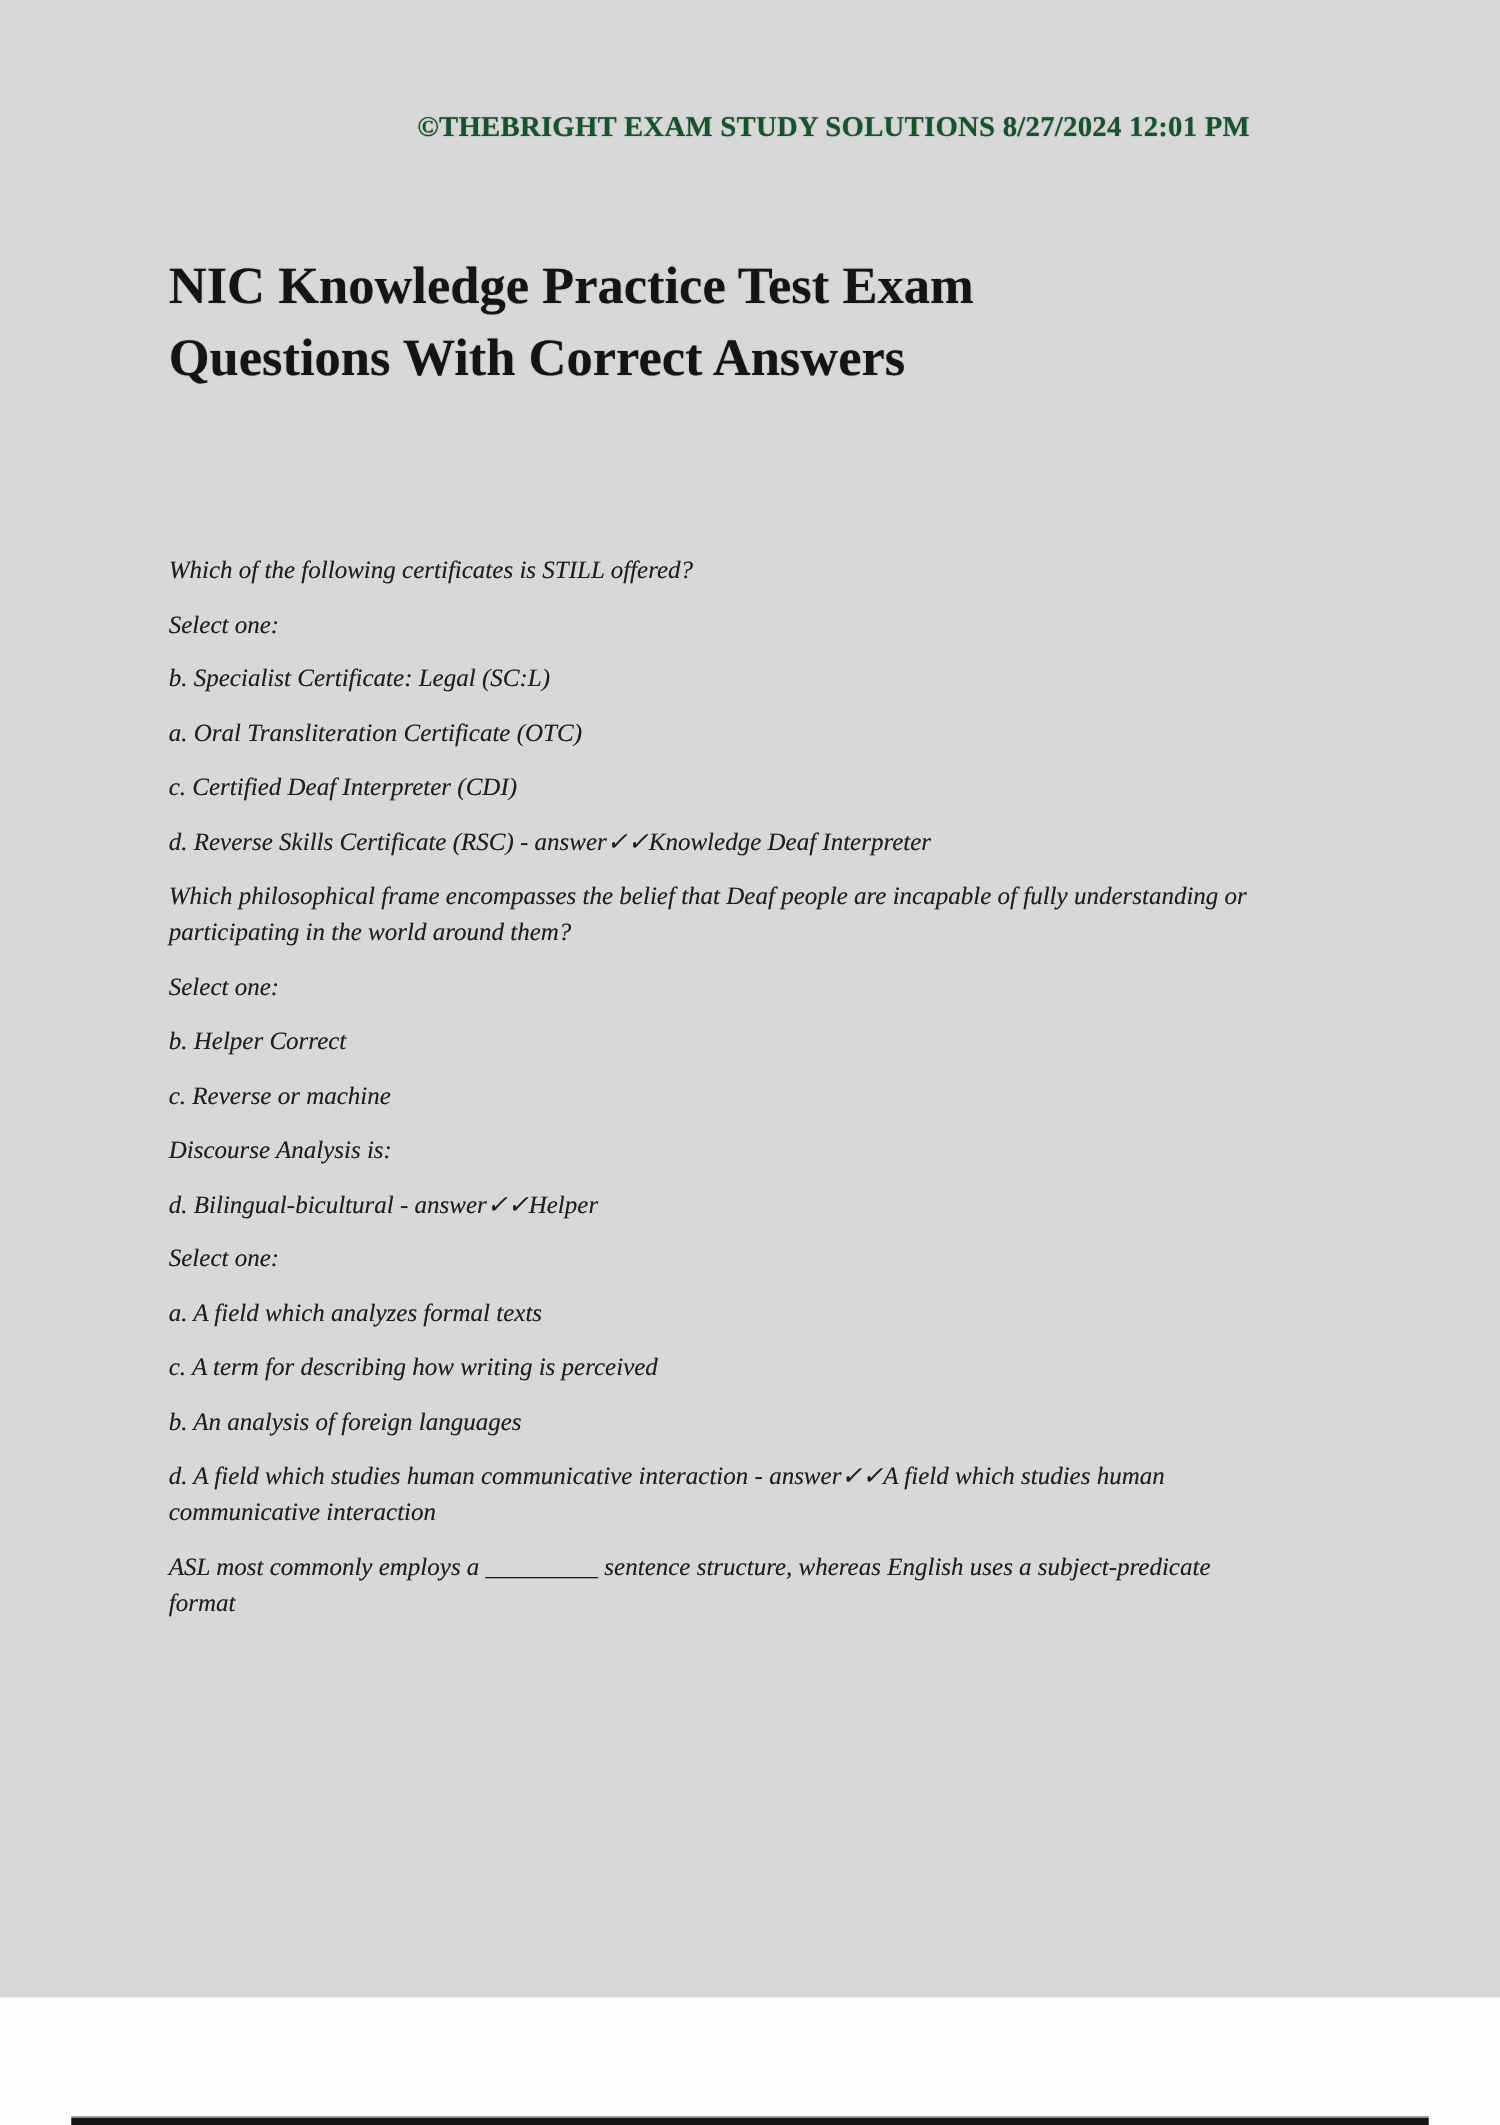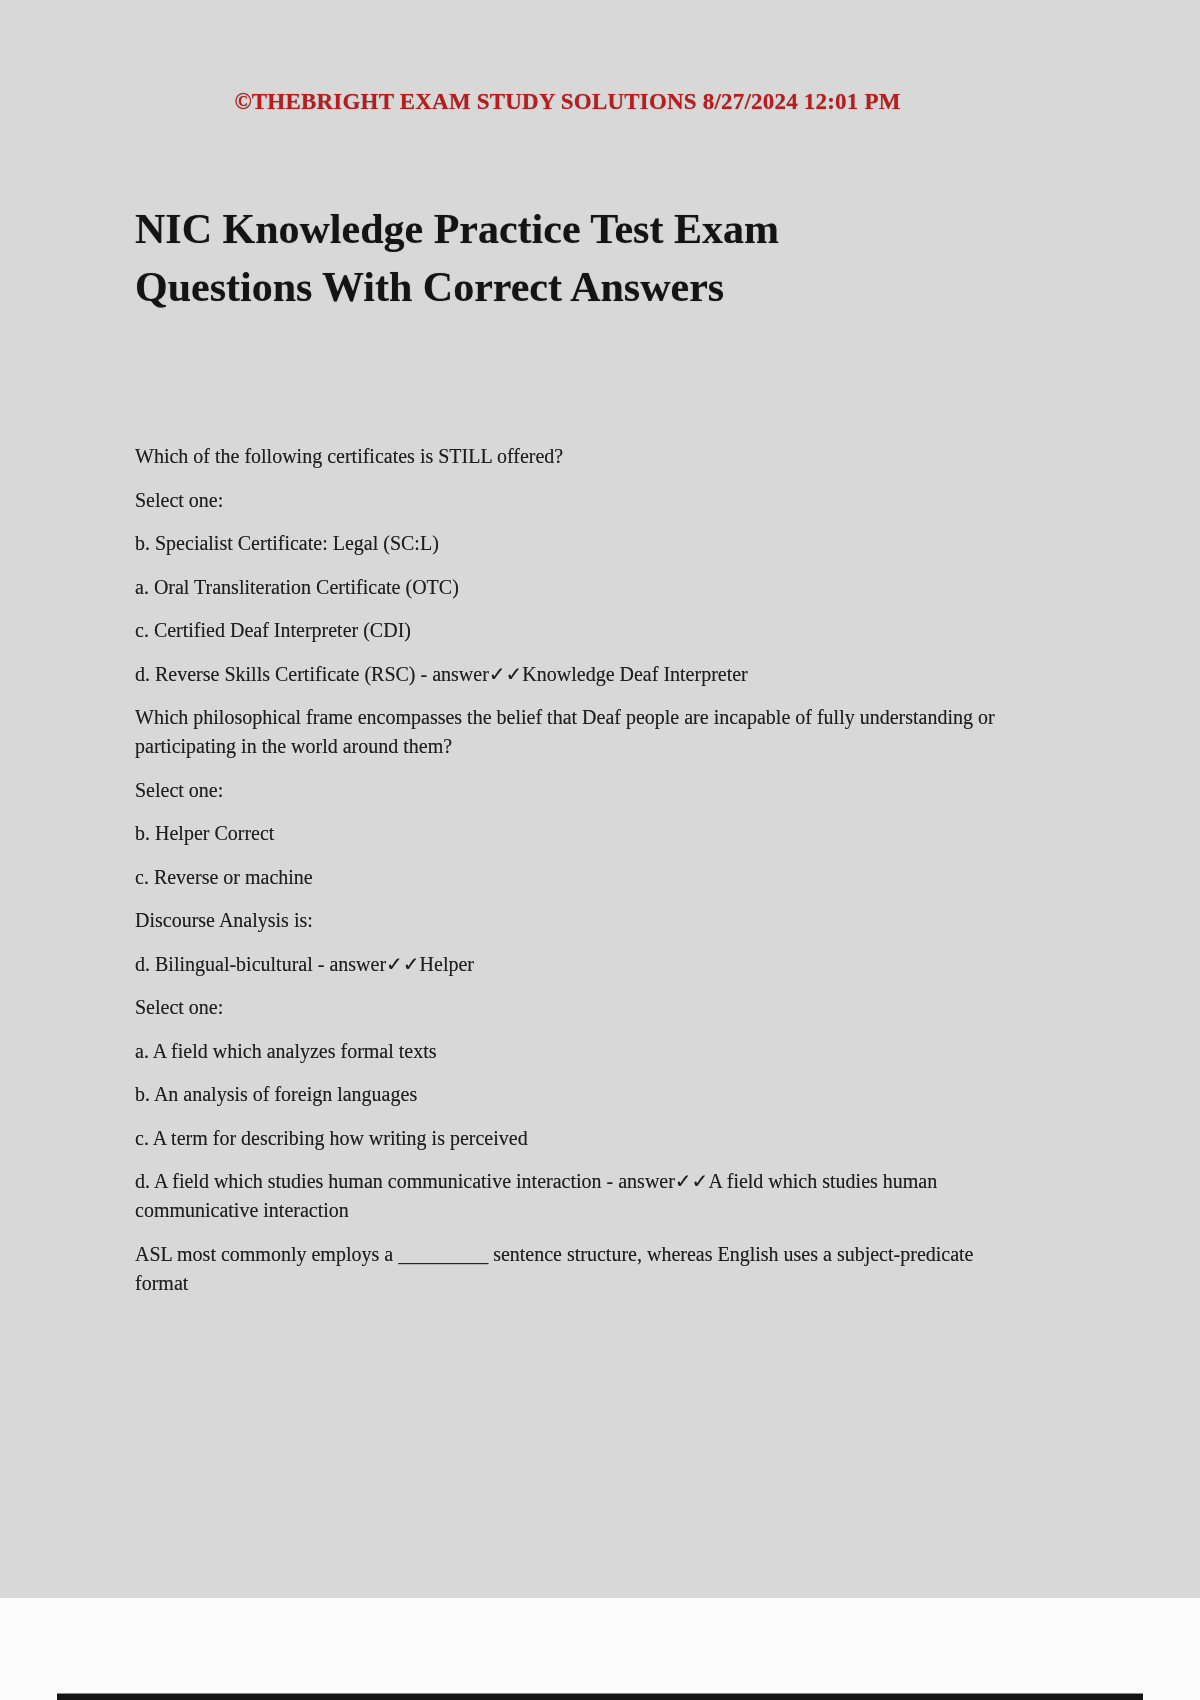--- a/index.html
+++ b/index.html
@@ -24,38 +24,39 @@
     height: 1598px;
     background: #d8d8d8;
     color: #1c1c1c;
   }
   .content {
     margin-left: 135px;
     width: 865px;
   }
   .doc-header {
     margin-top: 88px;
-    text-align: center;
+    text-align: right;
     font-weight: bold;
     font-size: 23px;
     line-height: 28px;
     letter-spacing: 0.2px;
-    color: #b91c1c;
+    color: #14532d;
     text-shadow: 0 0 1px rgba(30,30,30,0.45);
   }
   .doc-title {
     margin: 84px 0 0 0;
     font-weight: bold;
     font-size: 42px;
     line-height: 58px;
     color: #141414;
     text-shadow: 0 0 1px rgba(30,30,30,0.4);
   }
   .body-text {
     margin-top: 126px;
+    font-style: italic;
   }
   .body-text p {
     margin: 0 0 14.5px 0;
     font-size: 20px;
     line-height: 29px;
     color: #1e1e1e;
     text-shadow: 0 0 0.5px rgba(40,40,40,0.5);
   }
   .bottom-strip {
     position: absolute;
@@ -90,22 +91,22 @@
         <p>c. Certified Deaf Interpreter (CDI)</p>
         <p>d. Reverse Skills Certificate (RSC) - answer✓✓Knowledge Deaf Interpreter</p>
         <p>Which philosophical frame encompasses the belief that Deaf people are incapable of fully understanding or participating in the world around them?</p>
         <p>Select one:</p>
         <p>b. Helper Correct</p>
         <p>c. Reverse or machine</p>
         <p>Discourse Analysis is:</p>
         <p>d. Bilingual-bicultural - answer✓✓Helper</p>
         <p>Select one:</p>
         <p>a. A field which analyzes formal texts</p>
+        <p>c. A term for describing how writing is perceived</p>
         <p>b. An analysis of foreign languages</p>
-        <p>c. A term for describing how writing is perceived</p>
         <p>d. A field which studies human communicative interaction - answer✓✓A field which studies human communicative interaction</p>
         <p>ASL most commonly employs a _________ sentence structure, whereas English uses a subject-predicate format</p>
       </div>
     </div>
   </div>
   <div class="bottom-strip">
     <div class="bottom-bar"></div>
   </div>
 </div>
 

